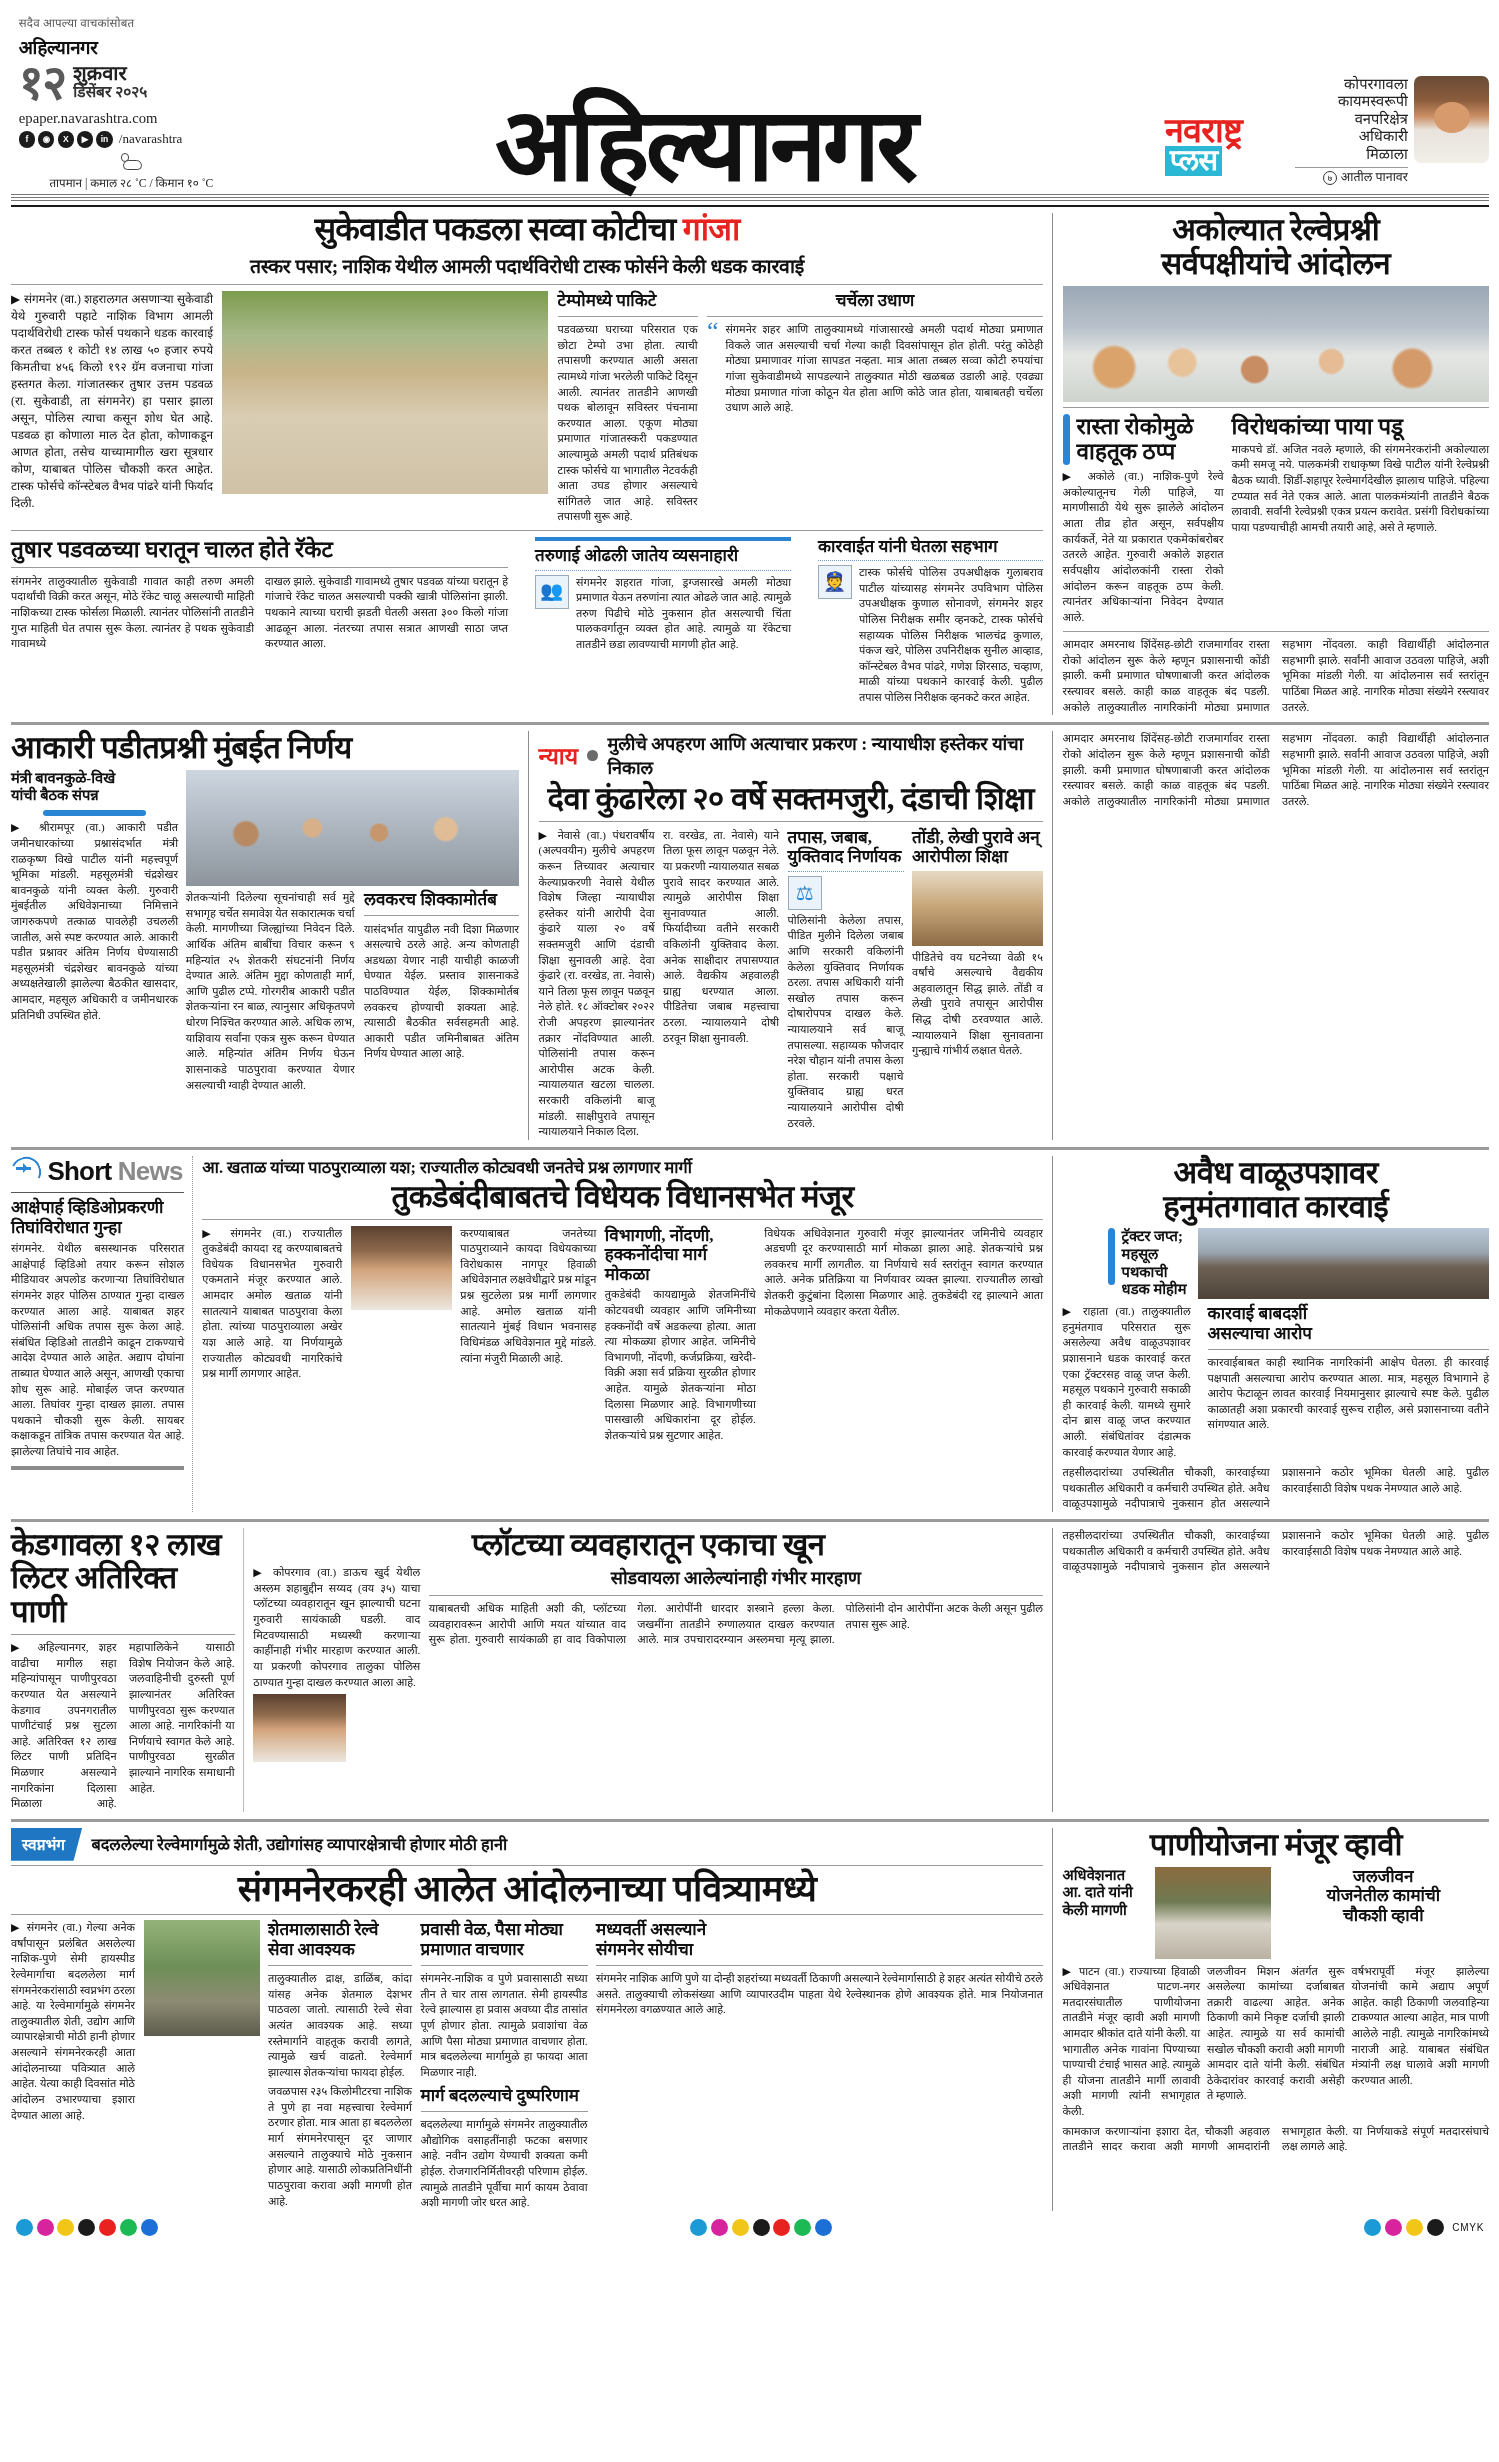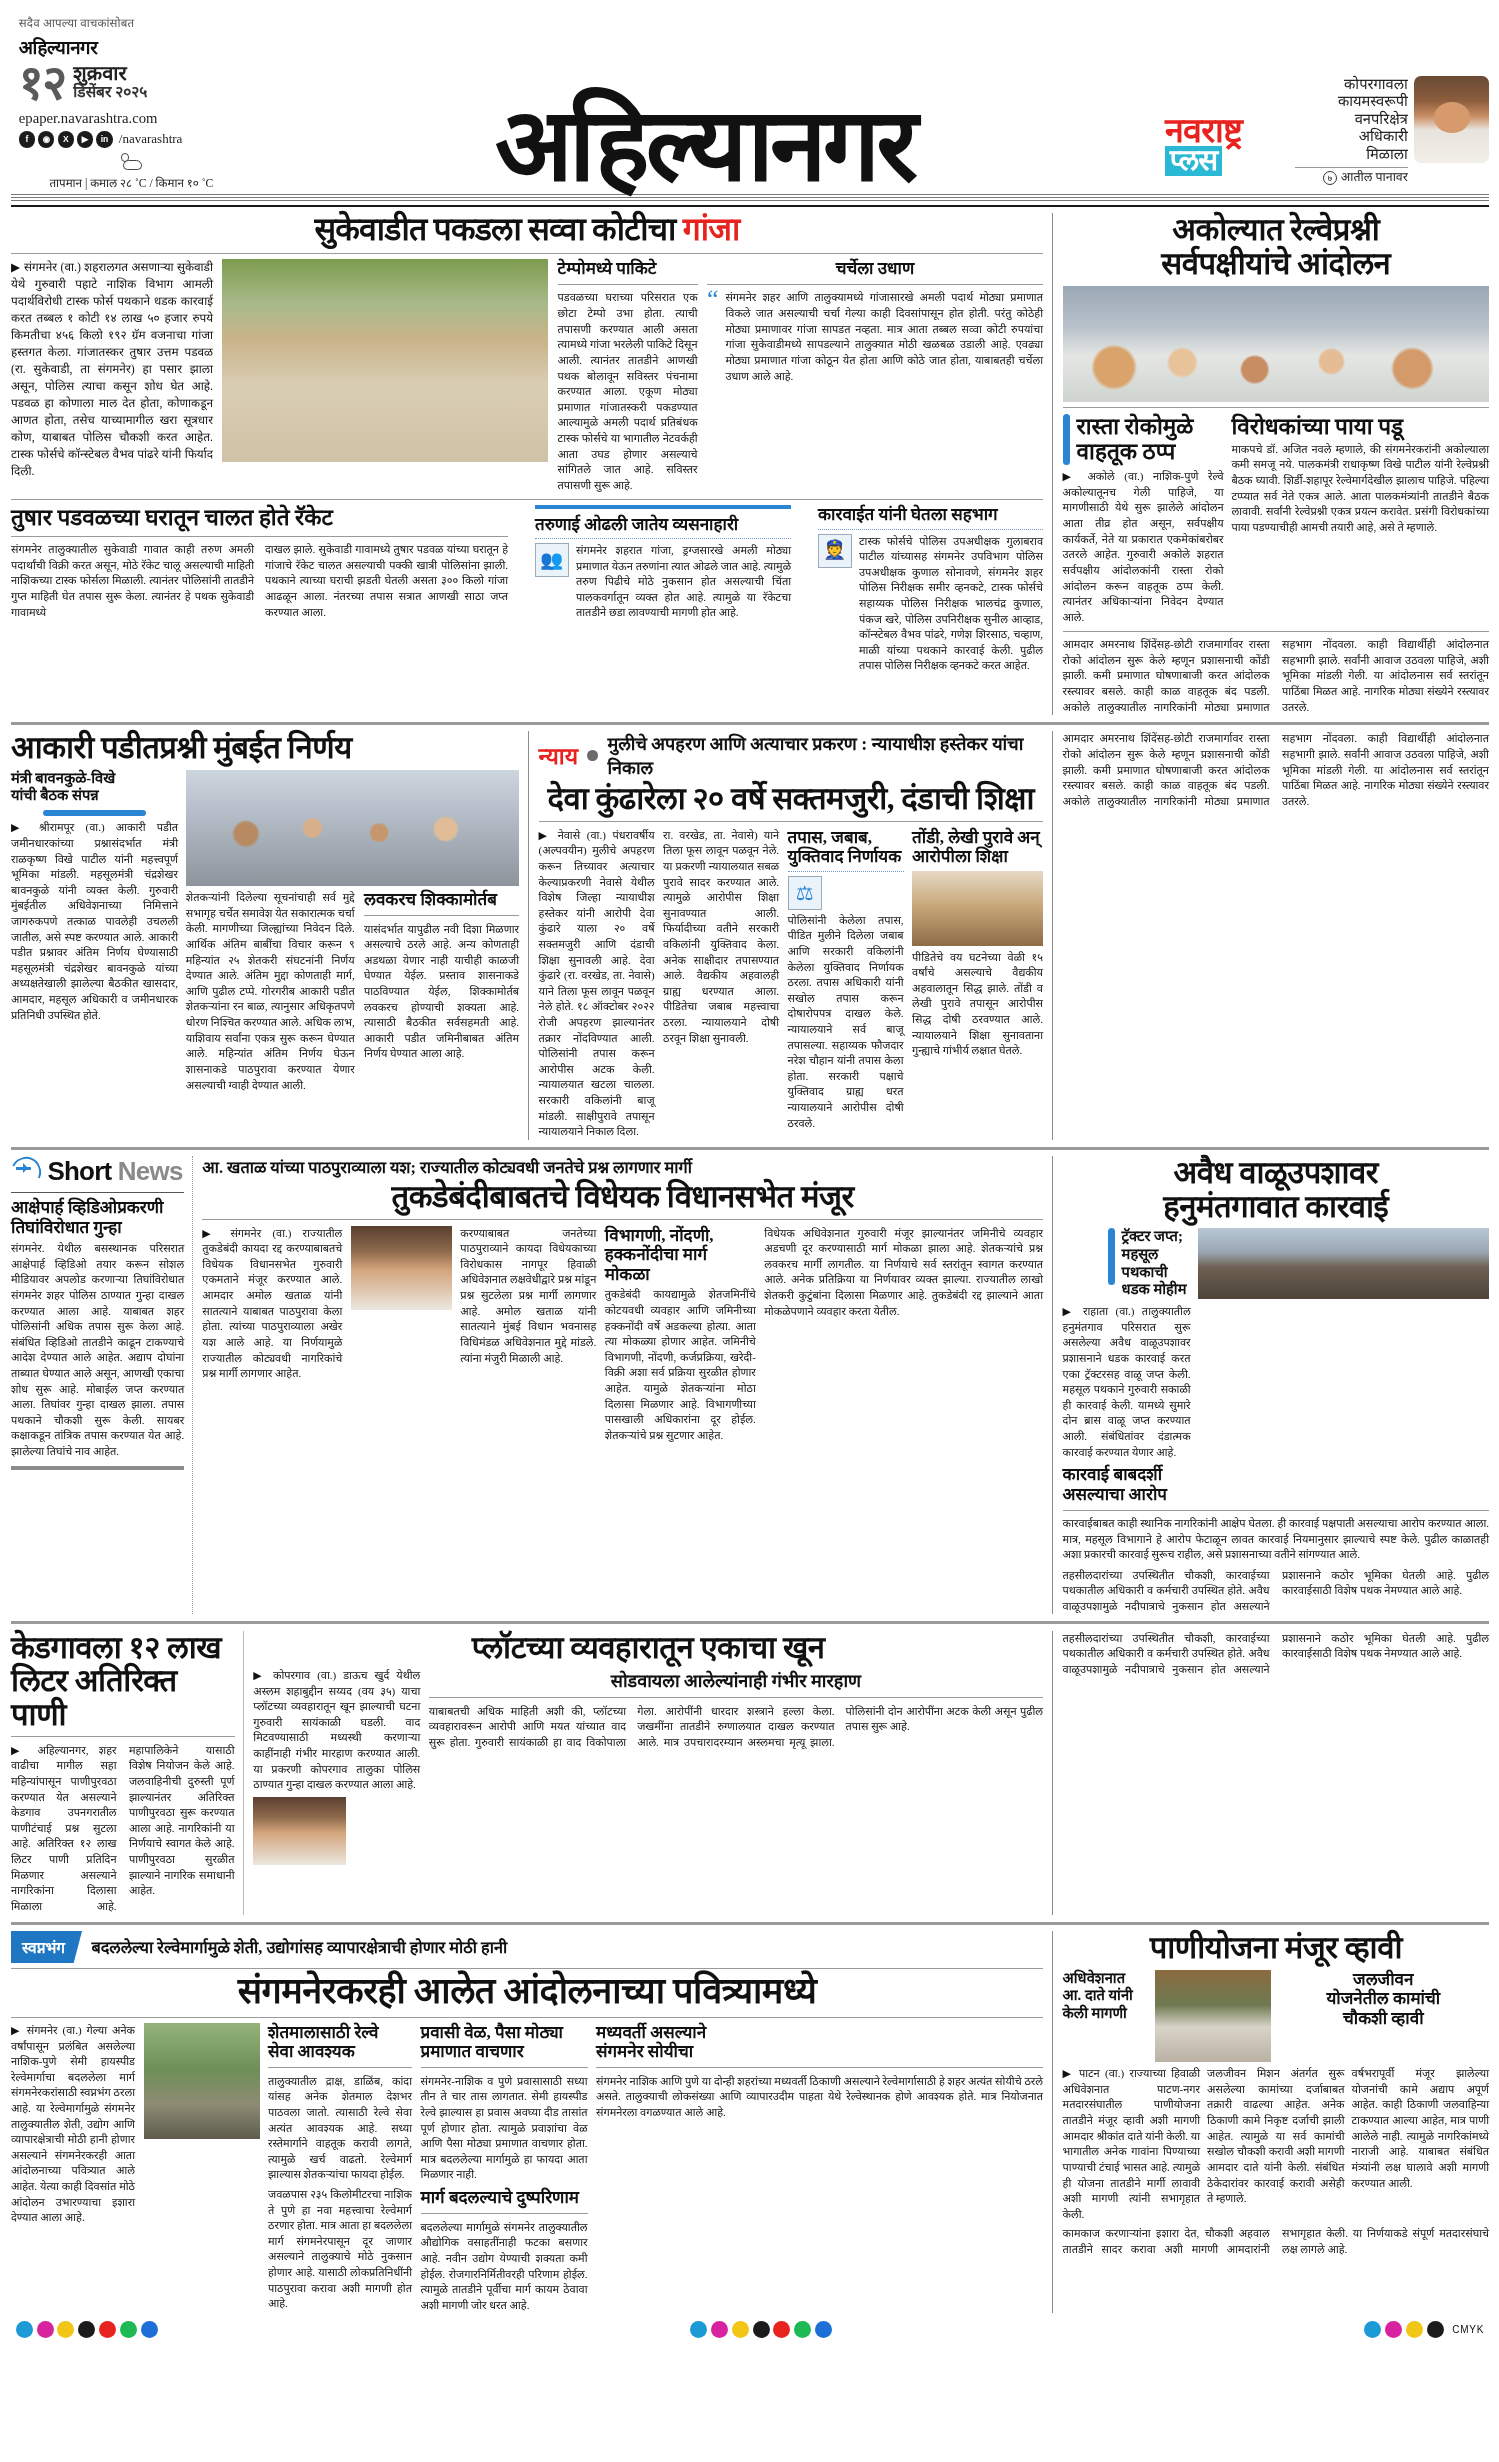--- a/index.html
+++ b/index.html
@@ -192,20 +192,21 @@
       <div></div>
       <div></div>
       <div></div>
     </div>
   <div class="rule-thick"></div>
 
   <div class="cols">
 
     <div class="colA">
       <h1 class="lead"><span>सुकेवाडीत पकडला सव्वा कोटीचा </span><span class="hl">गांजा</span></h1>
+      <div class="sub-lead">तस्कर पसार; नाशिक येथील आमली पदार्थविरोधी टास्क फोर्सने केली धडक कारवाई</div>
       <div class="rule-thin"></div>
 
       <div style="display:flex; gap:9.3px;">
         <div style="width:202px;flex:0 0 202px;">
           <p class="body-txt">▶  संगमनेर (वा.) शहरालगत असणाऱ्या सुकेवाडी येथे गुरुवारी पहाटे नाशिक विभाग आमली पदार्थविरोधी टास्क फोर्स पथकाने धडक कारवाई करत तब्बल १ कोटी १४ लाख ५० हजार रुपये किमतीचा ४५६ किलो १९२ ग्रॅम वजनाचा गांजा हस्तगत केला. गांजातस्कर तुषार उत्तम पडवळ (रा. सुकेवाडी, ता संगमनेर) हा पसार झाला असून, पोलिस त्याचा कसून शोध घेत आहे. पडवळ हा कोणाला माल देत होता, कोणाकडून आणत होता, तसेच याच्यामागील खरा सूत्रधार कोण, याबाबत पोलिस चौकशी करत आहेत. टास्क फोर्सचे कॉन्स्टेबल वैभव पांढरे यांनी फिर्याद दिली.</p>
         </div>
         <div style="width:326px;flex:0 0 326px;">
           <div class="photo ph-bags" style="height:203px;"></div>
         </div>
         <div style="width:140px;flex:0 0 140px;">
@@ -408,21 +409,21 @@
               <span>ट्रॅक्टर जप्त;</span><br>
               <span>महसूल पथकाची</span><br>
               <span>धडक मोहीम</span>
             </div>
           </div>
         </div>
         <div style="flex:1;">
           <div class="photo ph-sand" style="height:71px;"></div>
         </div>
       </div>
-      <div style="display:flex;gap:5px;margin-top:4.7px;flex-direction:column;">
+      <div style="display:flex;gap:17px;margin-top:4.7px;">
         <p class="tiny" style="width:128px;flex:0 0 128px;">▶ राहाता (वा.) तालुक्यातील हनुमंतगाव परिसरात सुरू असलेल्या अवैध वाळूउपशावर प्रशासनाने धडक कारवाई करत एका ट्रॅक्टरसह वाळू जप्त केली. महसूल पथकाने गुरुवारी सकाळी ही कारवाई केली. यामध्ये सुमारे दोन ब्रास वाळू जप्त करण्यात आली. संबंधितांवर दंडात्मक कारवाई करण्यात येणार आहे.</p>
         <div style="flex:1;">
           <h4 class="small">
             <span>कारवाई बाबदर्शी</span><br>
             <span>असल्याचा आरोप</span>
           </h4>
           <div class="rule-thin"></div>
           <p class="tiny">कारवाईबाबत काही स्थानिक नागरिकांनी आक्षेप घेतला. ही कारवाई पक्षपाती असल्याचा आरोप करण्यात आला. मात्र, महसूल विभागाने हे आरोप फेटाळून लावत कारवाई नियमानुसार झाल्याचे स्पष्ट केले. पुढील काळातही अशा प्रकारची कारवाई सुरूच राहील, असे प्रशासनाच्या वतीने सांगण्यात आले.</p>
         </div>
       </div>

